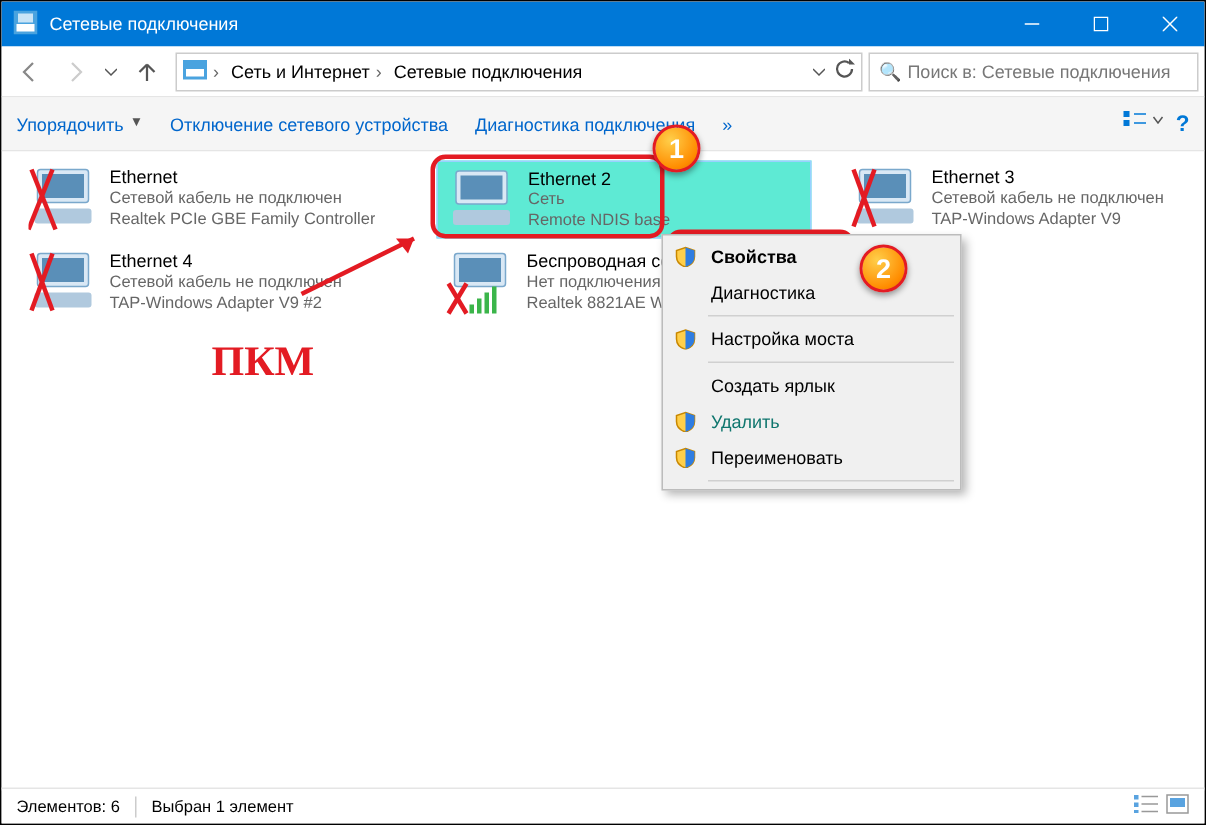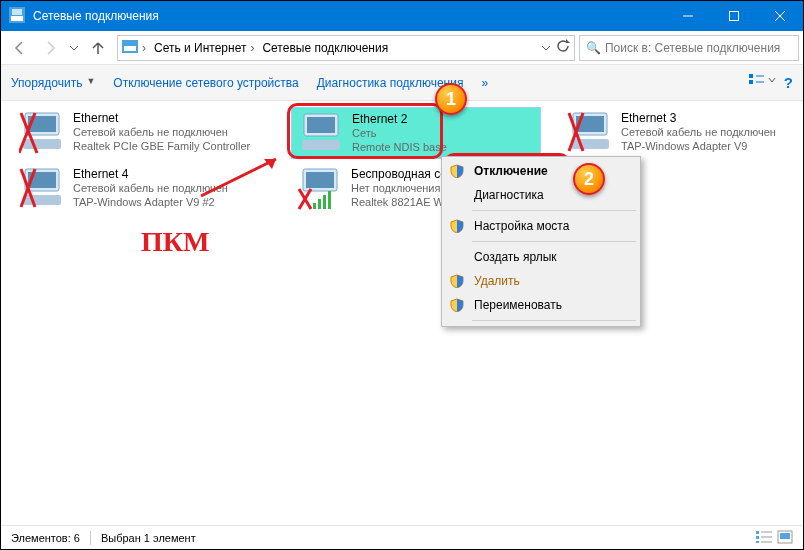--- a/index.html
+++ b/index.html
@@ -128,21 +128,21 @@
     display:flex;align-items:center;
     padding-left:30px;
     position:relative;
     font-size:12px;
   }
   .ctxitem .shield{
     position:absolute;left:6px;
     width:14px;height:14px;
   }
   .ctxitem.bold{font-weight:600;}
-  .ctxitem.disabled{color:#a16207;}
+  .ctxitem.disabled{color:#0f766e;}
   .ctxsep{height:1px;background:#d0d0d0;margin:3px 2px 3px 28px;}
   .statusbar{
     position:absolute;left:0;right:0;bottom:0;
     height:24px;
     border-top:1px solid #e5e5e5;
     background:#fff;
     display:flex;align-items:center;
     padding:0 10px;font-size:11px;color:#000;
   }
   .statusbar .sbsep{width:1px;height:14px;background:#ccc;margin:0 10px;}
@@ -341,21 +341,21 @@
     </div>
   </div>
 
 
   <div class="ctxmenu">
     <div class="ctxitem bold">
       <span class="shield"><svg width="14" height="14">
             <path d="M7 1 L13 3 L13 7 Q13 12 7 14 Q1 12 1 7 L1 3 Z" fill="#ffcf4a" stroke="#c98800"></path>
             <path d="M7 1 L13 3 L13 7 Q13 12 7 14 L7 1 Z" fill="#2f7de1"></path>
           </svg></span>
-      <span>Отключение</span>
+      <span>Свойства</span>
     </div>
     <div class="ctxitem">
         <span>Диагностика</span>
       </div>
     <div class="ctxsep"></div>
     <div class="ctxitem">
       <span class="shield"><svg width="14" height="14">
             <path d="M7 1 L13 3 L13 7 Q13 12 7 14 Q1 12 1 7 L1 3 Z" fill="#ffcf4a" stroke="#c98800"></path>
             <path d="M7 1 L13 3 L13 7 Q13 12 7 14 L7 1 Z" fill="#2f7de1"></path>
           </svg></span>

